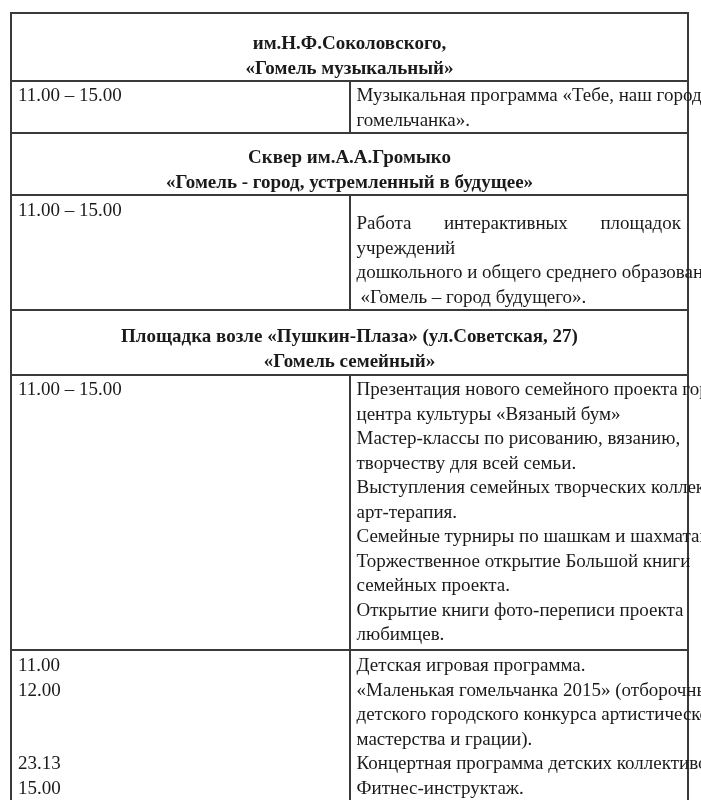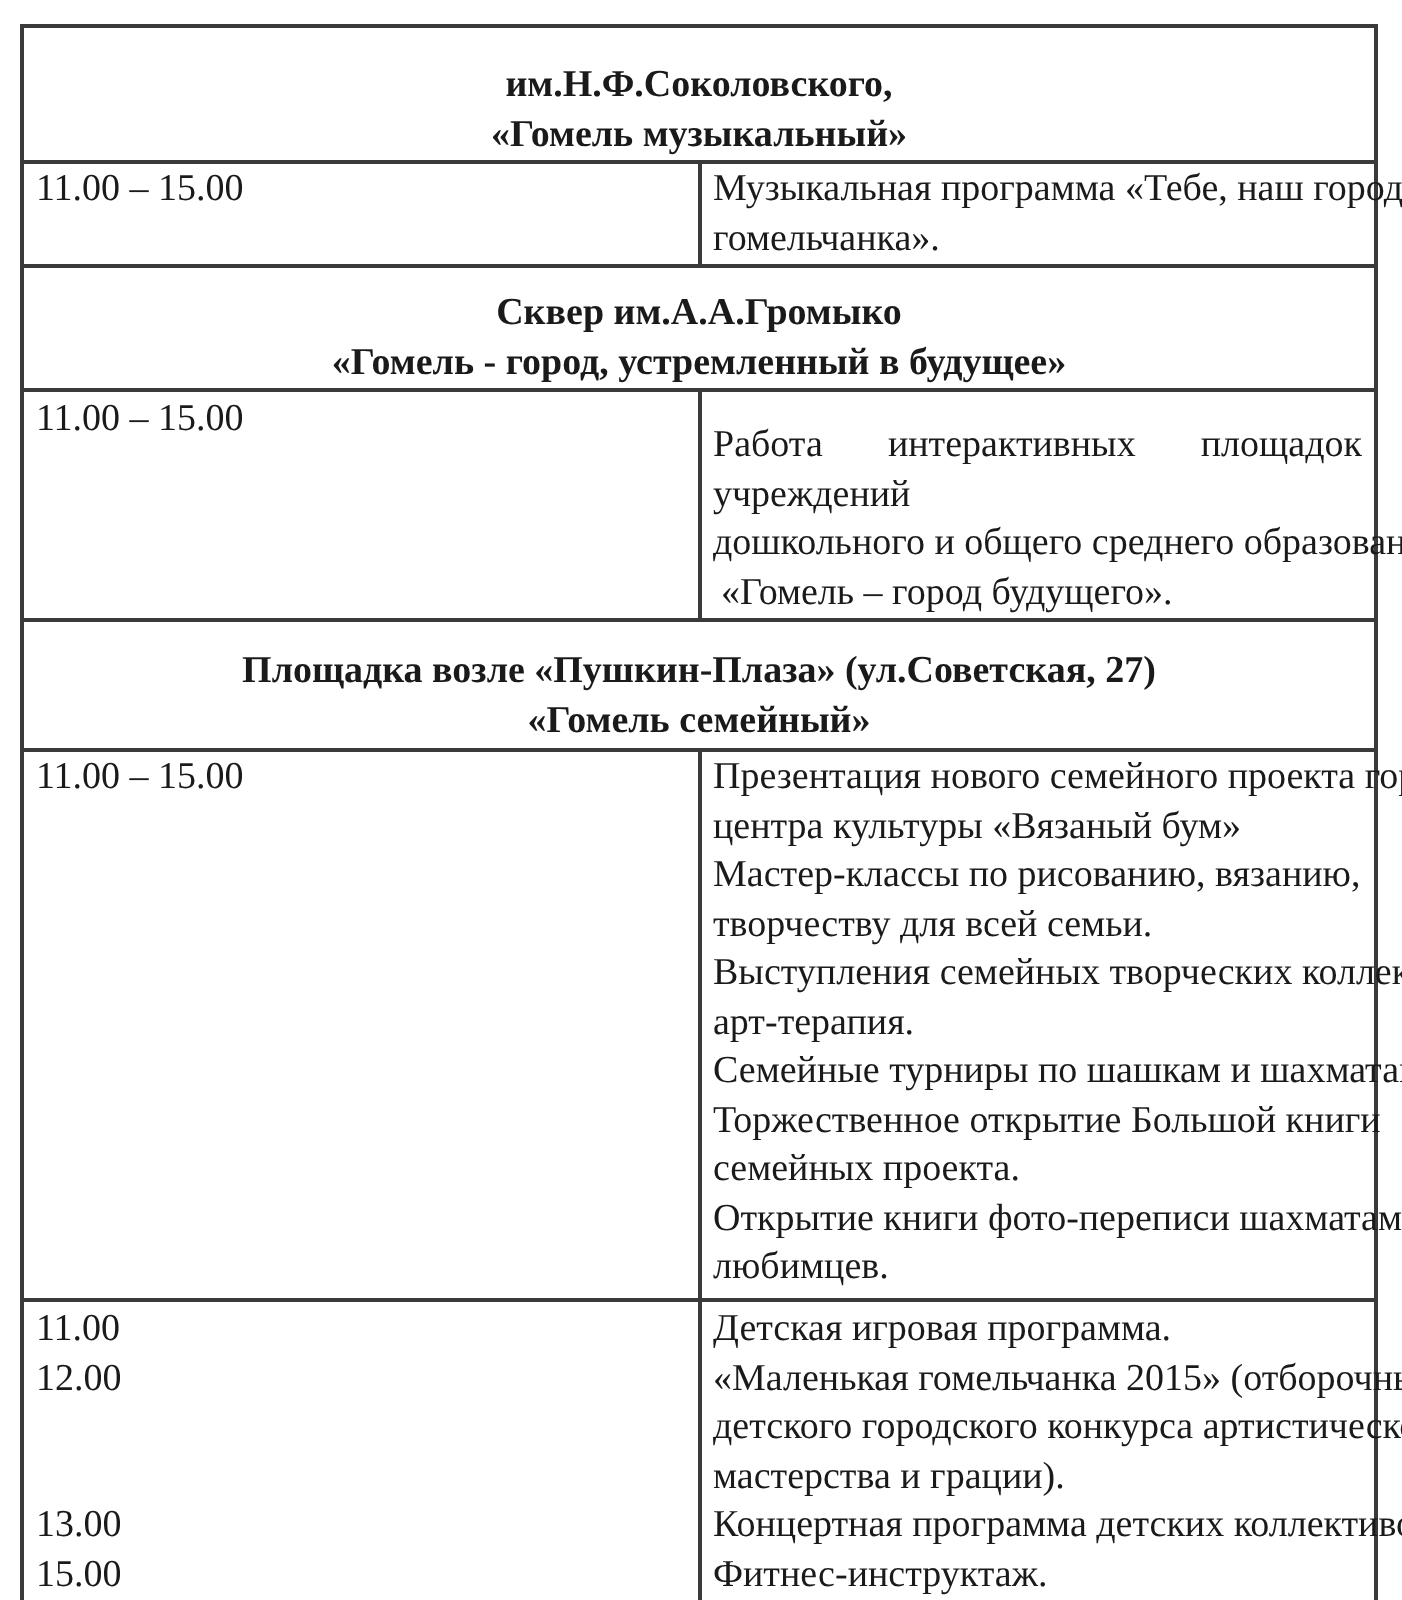--- a/index.html
+++ b/index.html
@@ -72,32 +72,32 @@
       <td class="desc" style="padding-top:1px;">
         <span class="line">Презентация нового семейного проекта городского</span>
         <span class="line">центра культуры «Вязаный бум»</span>
         <span class="line">Мастер-классы по рисованию, вязанию,</span>
         <span class="line">творчеству для всей семьи.</span>
         <span class="line">Выступления семейных творческих коллективов,</span>
         <span class="line">арт-терапия.</span>
         <span class="line">Семейные турниры по шашкам и шахматам.</span>
         <span class="line">Торжественное открытие Большой книги</span>
         <span class="line">семейных проекта.</span>
-        <span class="line">Открытие книги фото-переписи шахматам</span>
+        <span class="line">Открытие книги фото-переписи проекта</span>
         <span class="line">любимцев.</span>
       </td>
     </tr>
 
     <tr>
       <td class="time" style="height:148px;padding-top:2px;">
         <span class="line">11.00</span>
         <span class="line">12.00</span>
         <span class="line" style="height:24.5px;"></span>
         <span class="line" style="height:24.5px;"></span>
-        <span class="line">13.00</span>
+        <span class="line">23.13</span>
         <span class="line">15.00</span>
       </td>
       <td class="desc" style="padding-top:2px;">
         <span class="line">Детская игровая программа.</span>
         <span class="line">«Маленькая гомельчанка 2015» (отборочный тур</span>
         <span class="line">детского городского конкурса артистического</span>
         <span class="line">мастерства и грации).</span>
         <span class="line">Концертная программа детских коллективов.</span>
         <span class="line">Фитнес-инструктаж.</span>
       </td>

